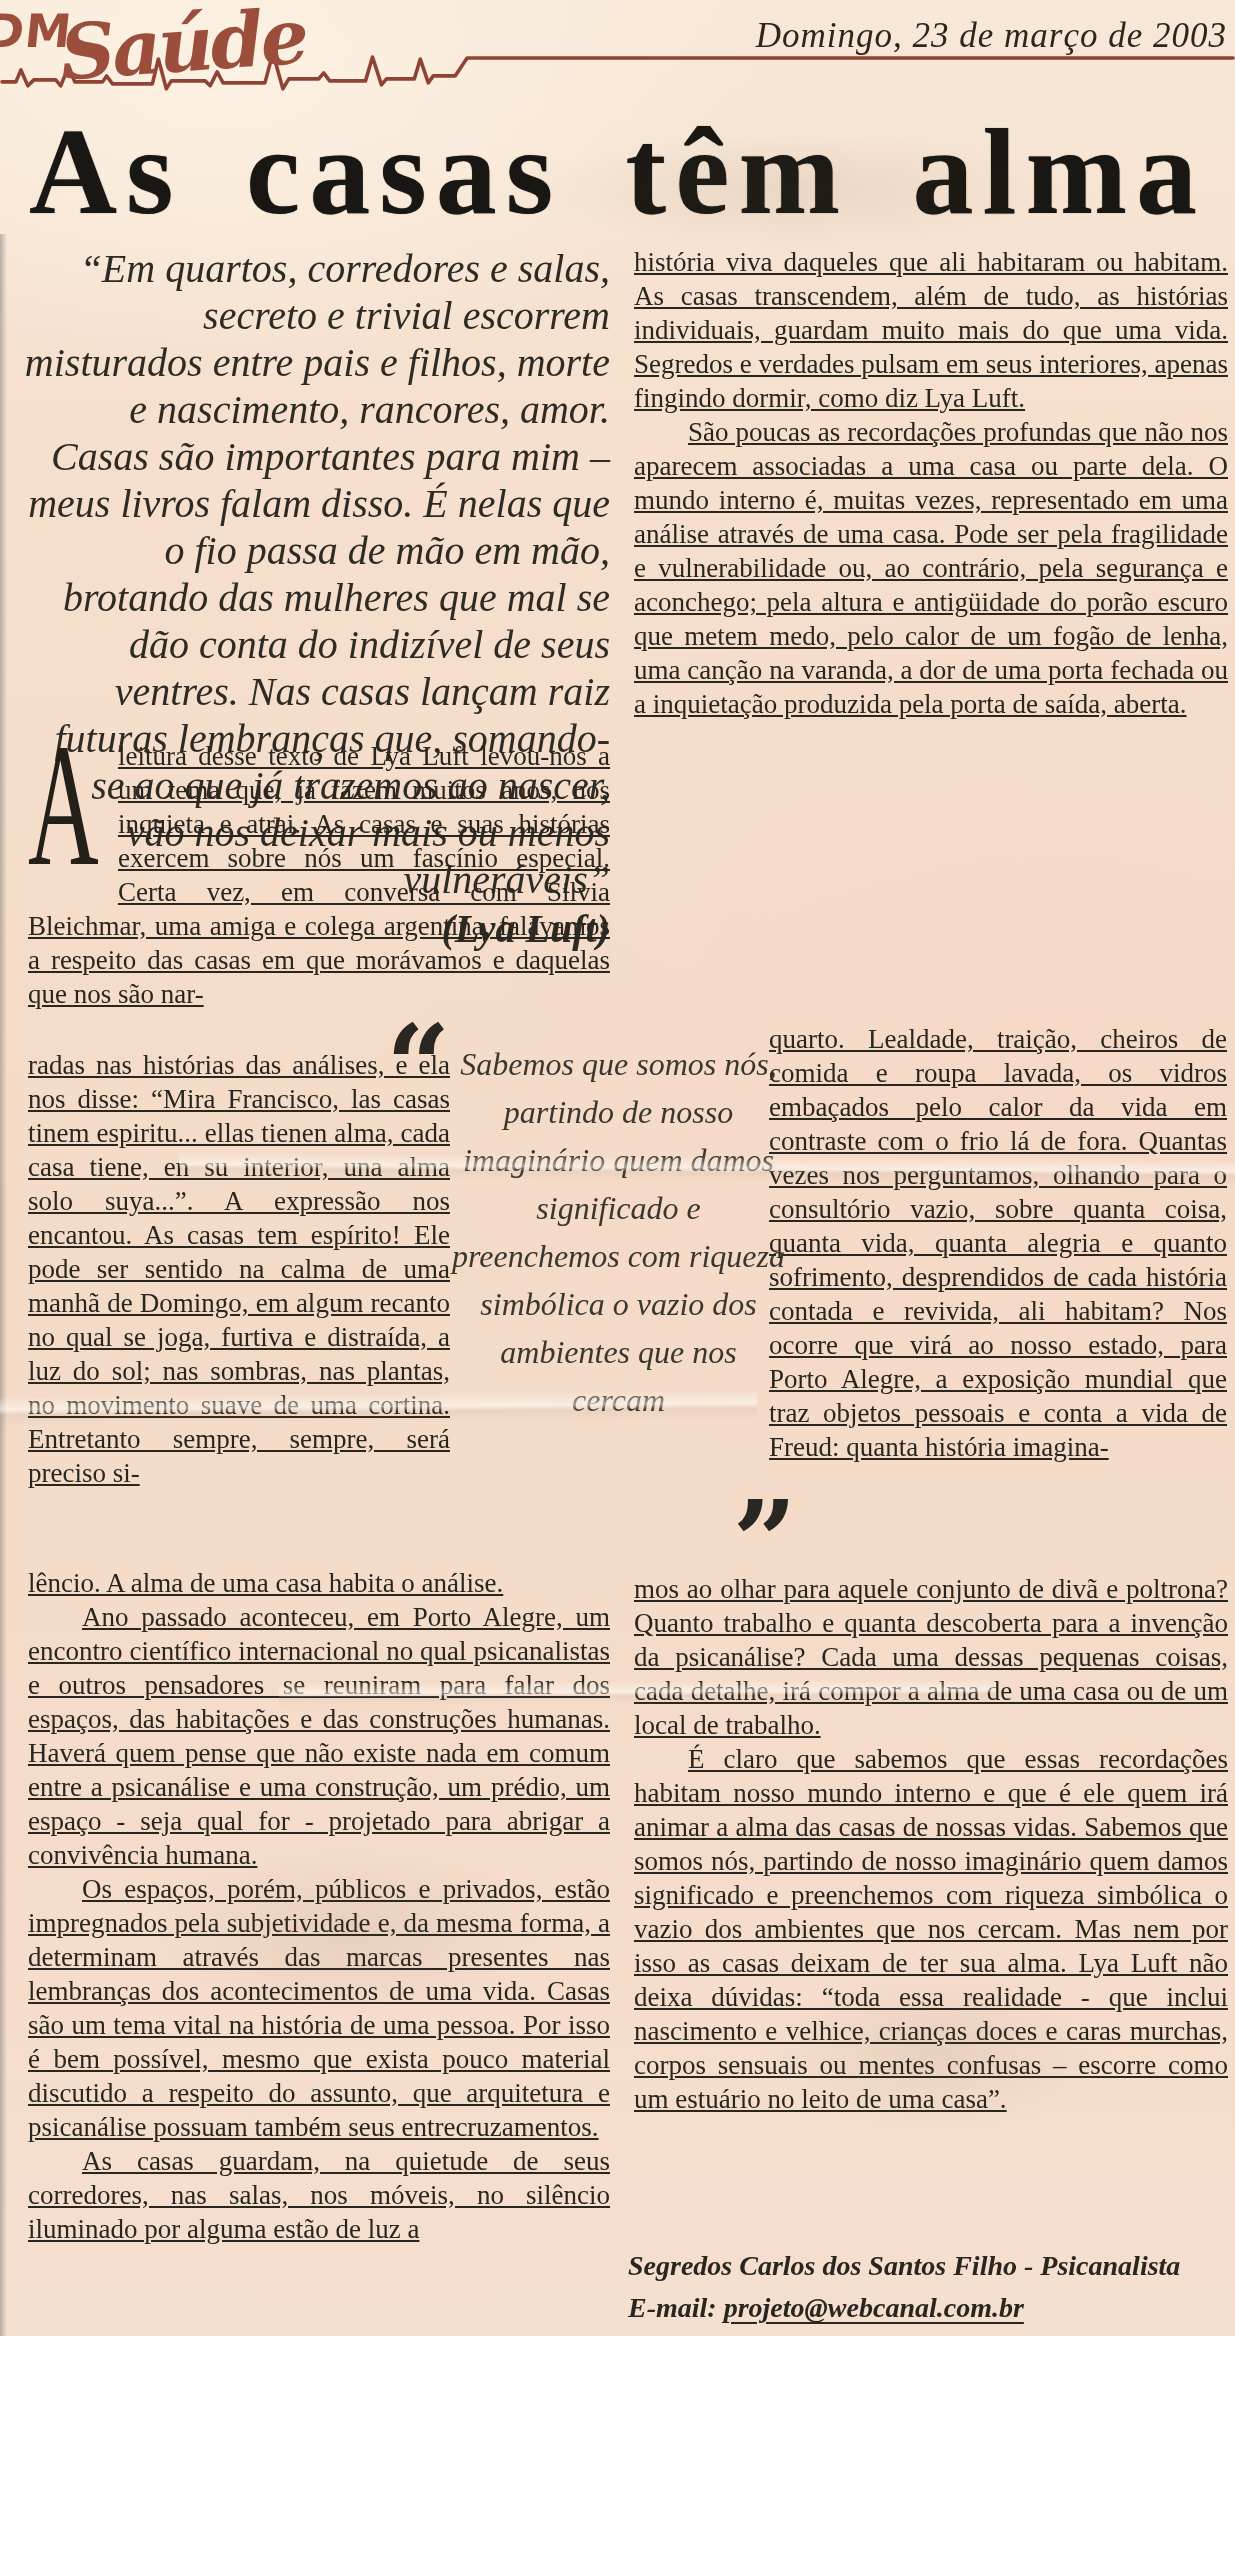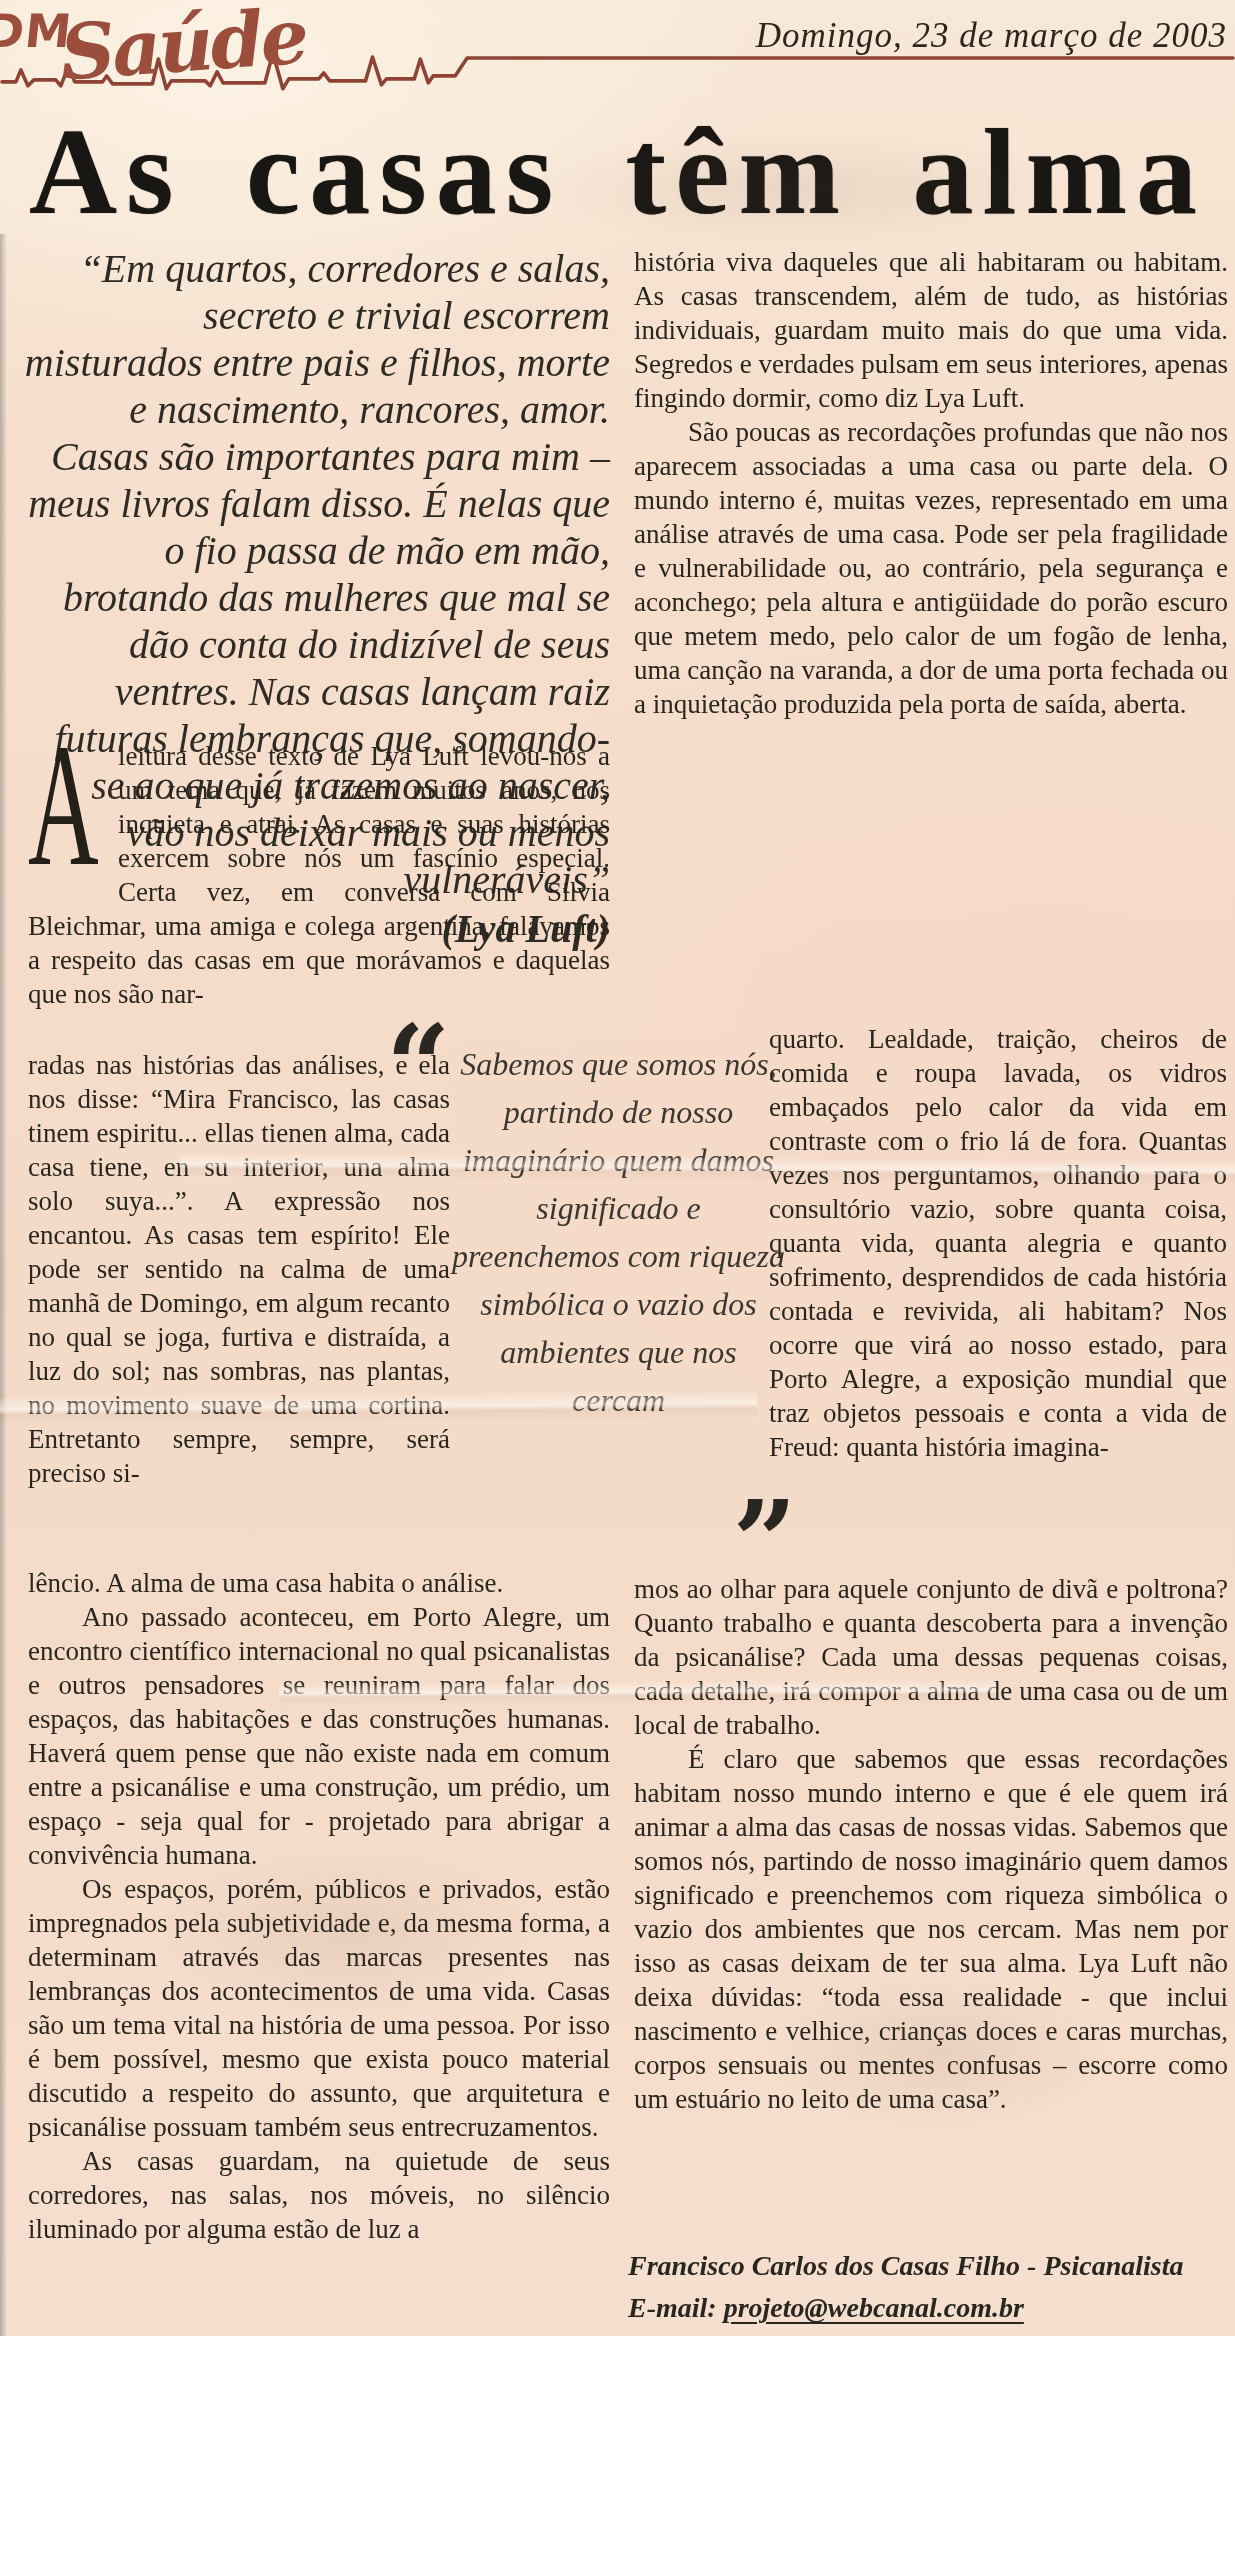--- a/index.html
+++ b/index.html
@@ -25,21 +25,21 @@
     font-style:italic;font-weight:700;font-size:76px;letter-spacing:-3px;transform:rotate(-4deg);}
   .ekg{position:absolute;left:0;top:0;}
   .date{position:absolute;right:8px;top:16px;font-style:italic;font-size:35px;color:#30241d;
     letter-spacing:1px;white-space:nowrap;}
 
   .title{position:absolute;left:0;top:108px;width:1235px;text-align:center;
     font-weight:700;font-size:122px;line-height:1.05;letter-spacing:9px;word-spacing:24px;
     color:#191713;text-shadow:0 0 1px rgba(25,23,19,.65);white-space:nowrap;}
 
   
-  .tx{position:absolute;font-size:27px;line-height:34px;text-align:justify;color:#29261f;}
+  .tx{position:absolute;font-size:27px;line-height:34px;text-align:justify;color:#29261f;text-decoration:underline;}
   .tx p{margin:0;}
   .tx p.ind{text-indent:54px;}
 
   .epigraph{position:absolute;left:24px;top:245px;width:586px;font-style:italic;font-size:40px;
     line-height:47px;text-align:right;color:#2e2b25;}
   .epigraph .attr{font-weight:700;margin-top:2px;}
 
   .lead{left:28px;top:739px;width:582px;height:307px;overflow:hidden;}
   .dropcap{float:left;width:74px;height:133px;margin:5px 16px 0 0;}
   .dropcap span{display:block;font-size:175px;line-height:122px;color:#23201a;
@@ -112,21 +112,21 @@
   <div class="tx right-narrow">
     <p>quarto. Lealdade, traição, cheiros de comida e roupa lavada, os vidros embaçados pelo calor da vida em contraste com o frio lá de fora. Quantas vezes nos perguntamos, olhando para o consultório vazio, sobre quanta coisa, quanta vida, quanta alegria e quanto sofrimento, desprendidos de cada história contada e revivida, ali habitam? Nos ocorre que virá ao nosso estado, para Porto Alegre, a exposição mundial que traz objetos pessoais e conta a vida de Freud: quanta história imagina-</p>
   </div>
 
   <div class="tx right-bottom">
     <p>mos ao olhar para aquele conjunto de divã e poltrona? Quanto trabalho e quanta descoberta para a invenção da psicanálise? Cada uma dessas pequenas coisas, cada detalhe, irá compor a alma de uma casa ou de um local de trabalho.</p>
     <p class="ind">É claro que sabemos que essas recordações habitam nosso mundo interno e que é ele quem irá animar a alma das casas de nossas vidas. Sabemos que somos nós, partindo de nosso imaginário quem damos significado e preenchemos com riqueza simbólica o vazio dos ambientes que nos cercam. Mas nem por isso as casas deixam de ter sua alma. Lya Luft não deixa dúvidas: “toda essa realidade - que inclui nascimento e velhice, crianças doces e caras murchas, corpos sensuais ou mentes confusas – escorre como um estuário no leito de uma casa”.</p>
   </div>
 
   <div class="byline">
-    <div>Francisco Carlos dos Casas Filho - Psicanalista</div>
+    <div>Segredos Carlos dos Santos Filho - Psicanalista</div>
     <div><span>E-mail: </span><span class="email">projeto@webcanal.com.br</span></div>
   </div>
 
   <div class="scan-edge"></div>
   <div class="crease" style="left:0;top:1393px;width:757px;height:30px;transform:rotate(-0.5deg);"></div>
   <div class="crease" style="left:179px;top:1156px;width:1056px;height:26px;transform:rotate(0.4deg);"></div>
   <div class="crease" style="left:279px;top:1681px;width:717px;height:24px;transform:rotate(-0.3deg);"></div>
   <div class="smudge" style="left:518px;top:129px;width:558px;height:120px;"></div>
   <div class="smudge" style="left:139px;top:1843px;width:418px;height:179px;"></div>
   <div class="smudge" style="left:757px;top:1972px;width:359px;height:159px;"></div>

